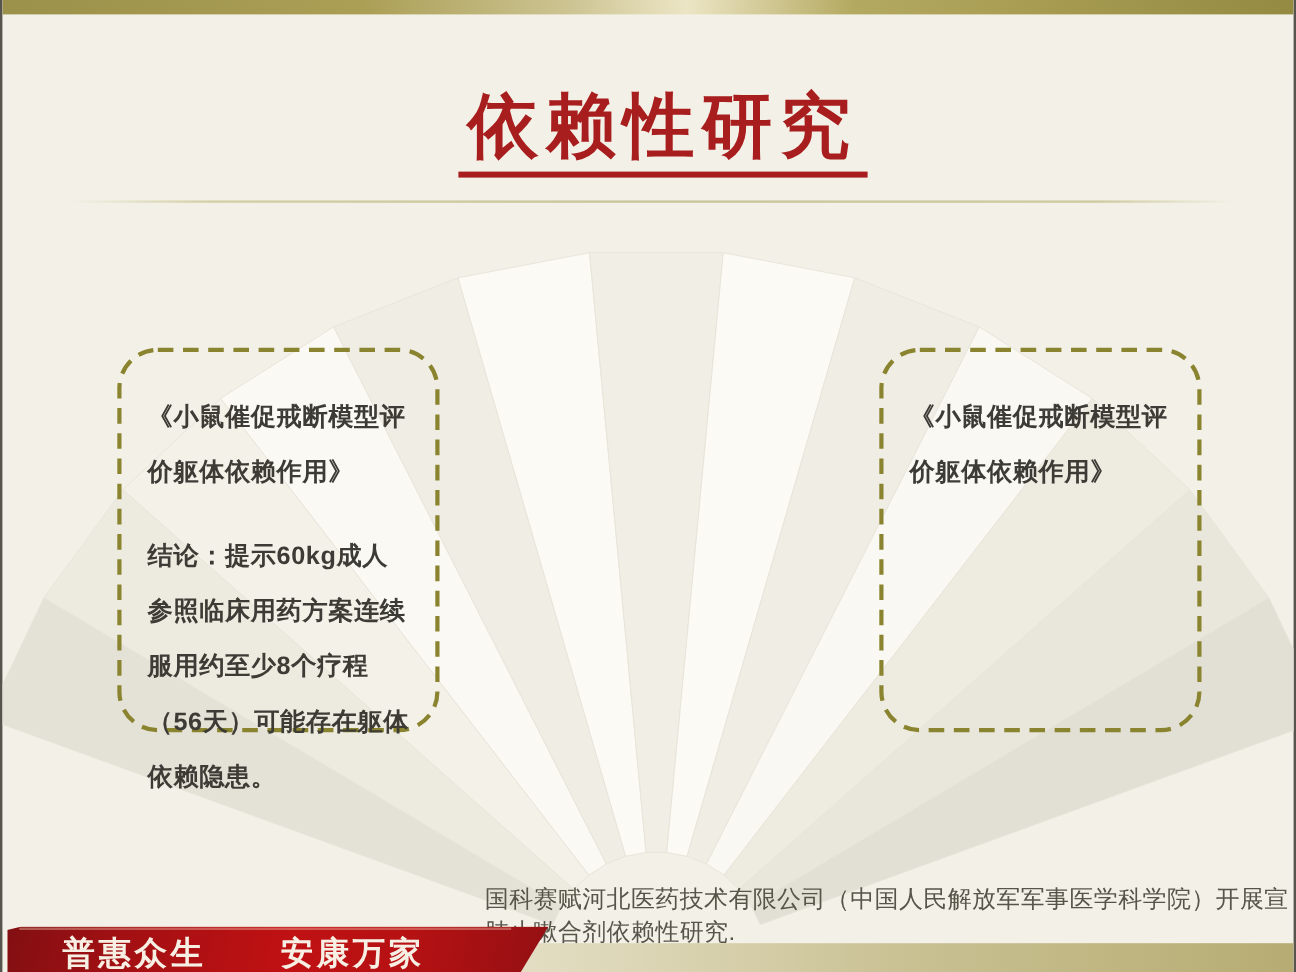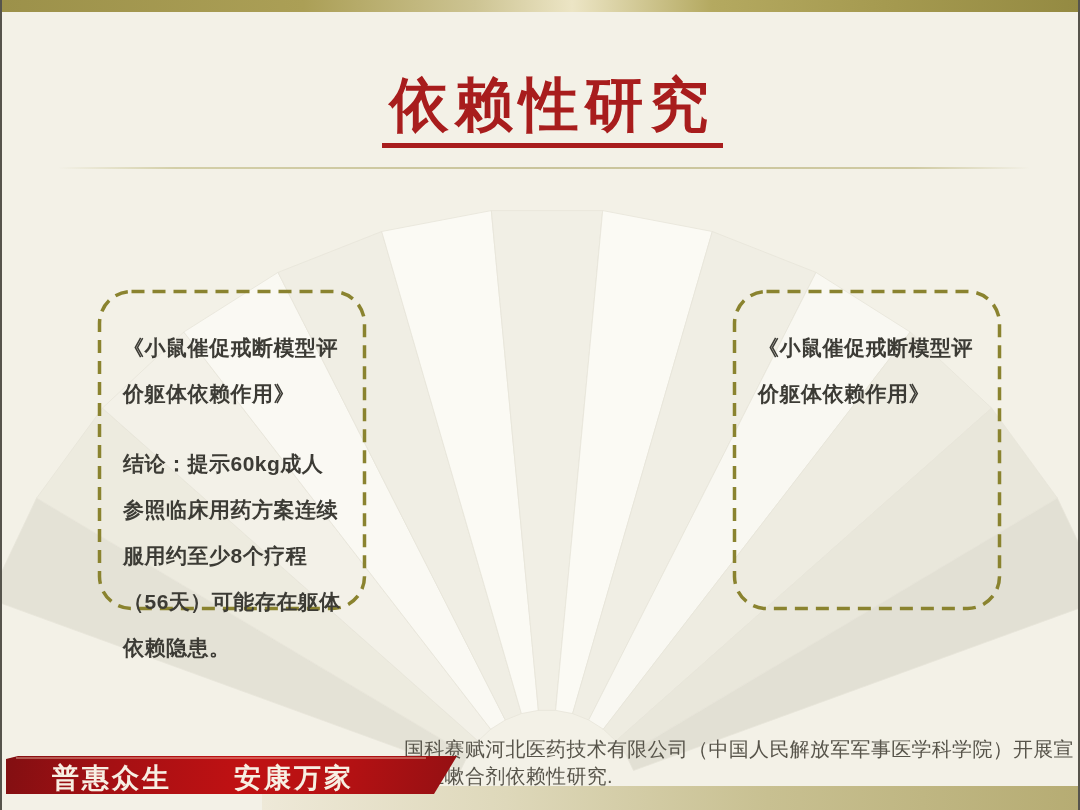--- a/index.html
+++ b/index.html
@@ -42,21 +42,21 @@
   .card-title { margin-bottom:24px; }
   .footnote {
     position:absolute; left:402px; top:736px;
     font-size:20px; color:#57544a; letter-spacing:0.3px;
   }
   .bottom-band {
     position:absolute; left:260px; right:0; bottom:0; height:24px;
     background:linear-gradient(90deg,#eee9d8 0%, #ded8ba 30%, #c8c091 62%, #b6ac73 100%);
   }
   .ribbon {
-    position:absolute; left:4px; bottom:0; width:452px; height:54px;
+    position:absolute; left:4px; bottom:0; width:452px; height:38px;
     background:linear-gradient(100deg,#820f12 0%, #a31013 22%, #c01113 52%,
                #b51113 74%, #931013 100%);
     clip-path:polygon(0 3px, 12px 0, 451px 0, 428px 38px, 0 38px);
   }
   .ribbon::before {
     content:""; position:absolute; top:1px; left:10px; right:32px; height:2px;
     background:rgba(255,228,204,0.35);
   }
   .ribbon-text {
     position:absolute; left:46px; top:4px; white-space:nowrap;

